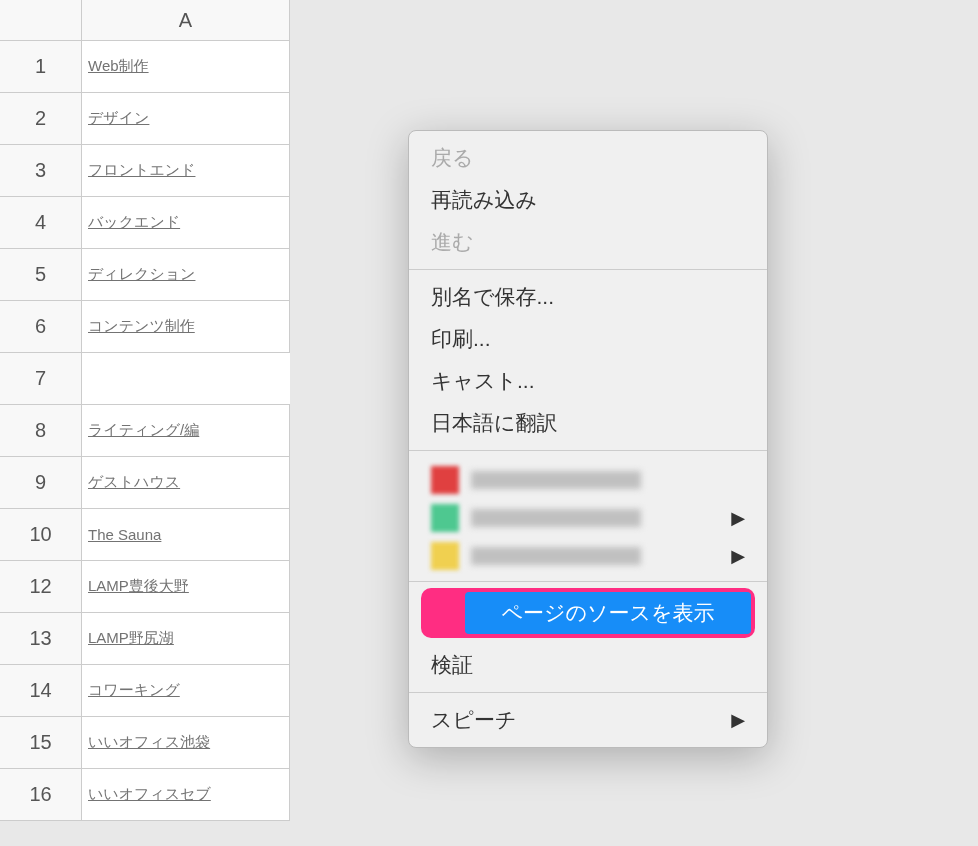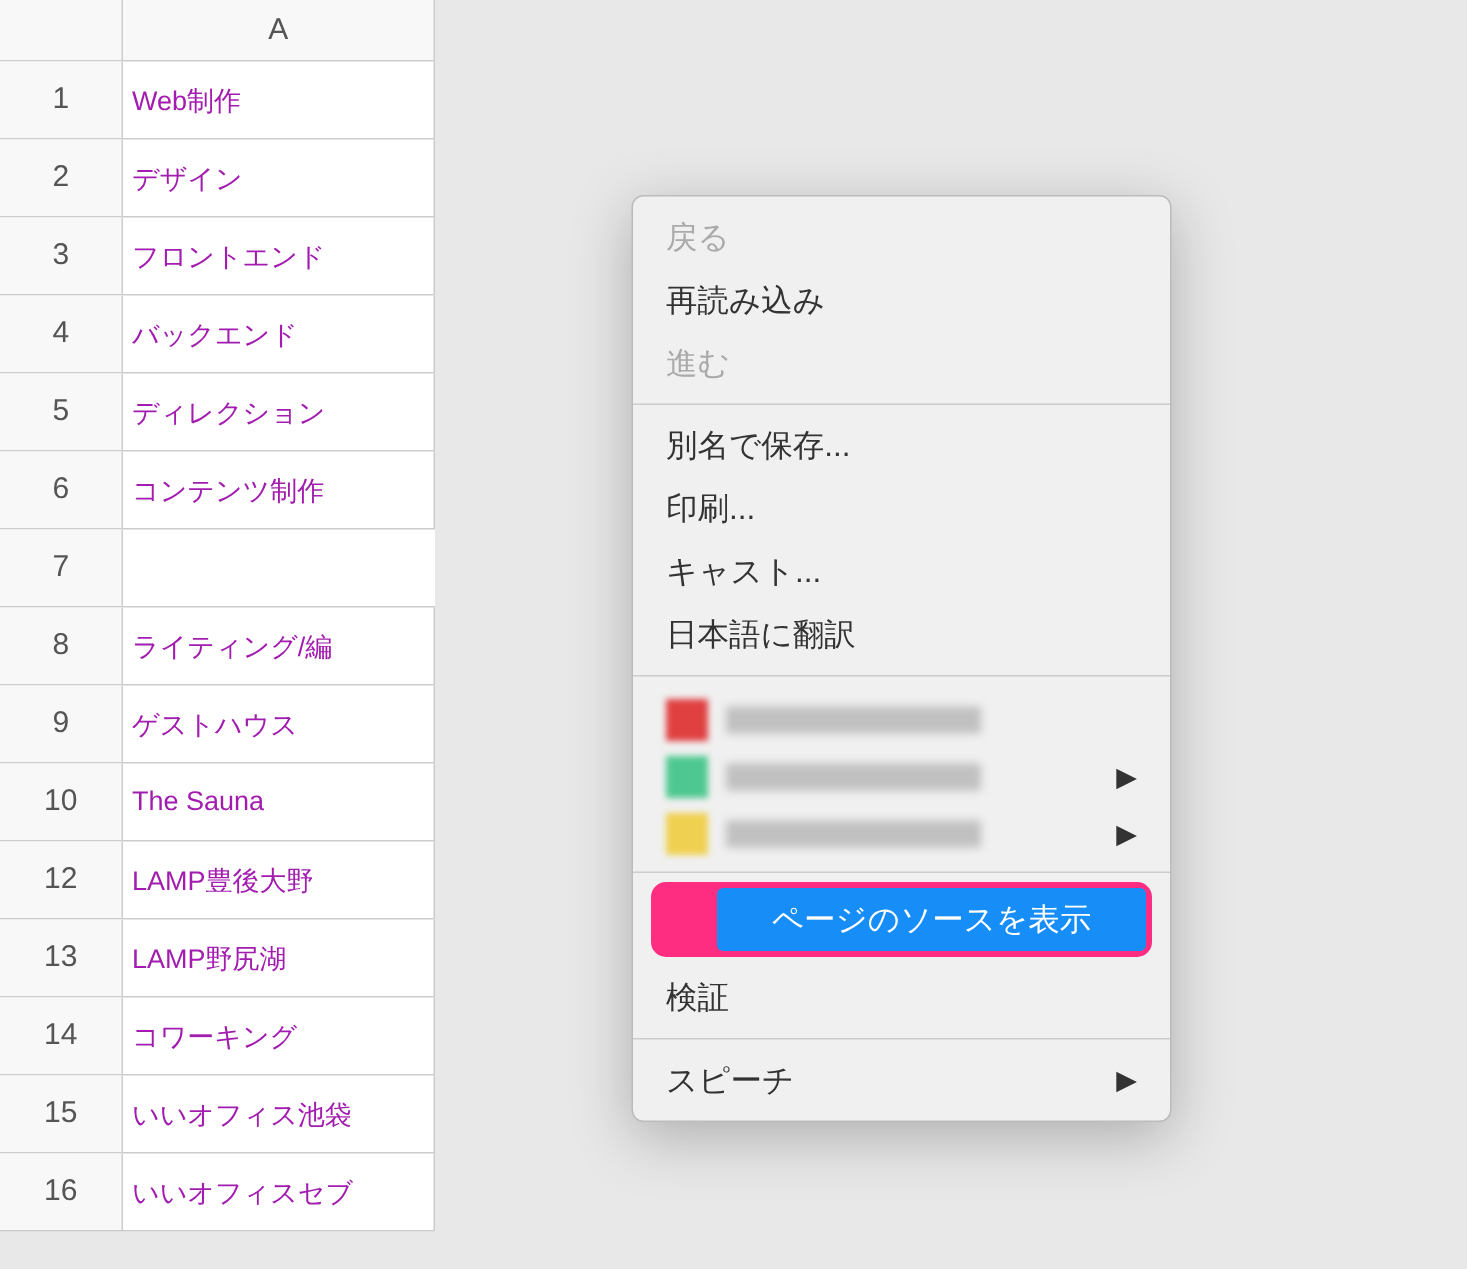--- a/index.html
+++ b/index.html
@@ -56,29 +56,30 @@
       justify-content: center;
       font-size: 20px;
       color: #555;
       border-right: 1px solid #ccc;
     }
     .cell {
       flex: 1;
       display: flex;
       align-items: center;
       padding-left: 6px;
-      font-size: 18px;
-      color: #a21caf;
+      font-size: 15px;
+      color: #737373;
+      text-decoration: underline;
       border-right: 1px solid #ccc;
       white-space: nowrap;
       overflow: hidden;
     }
     .context-menu {
       position: absolute;
-      left: 421px;
+      left: 408px;
       top: 130px;
       width: 360px;
       background: #f0f0f0;
       border: 1px solid #bbb;
       border-radius: 8px;
       box-shadow: 0 10px 40px rgba(0,0,0,0.25);
       padding: 6px 0;
     }
     .menu-item {
       padding: 7px 22px;

